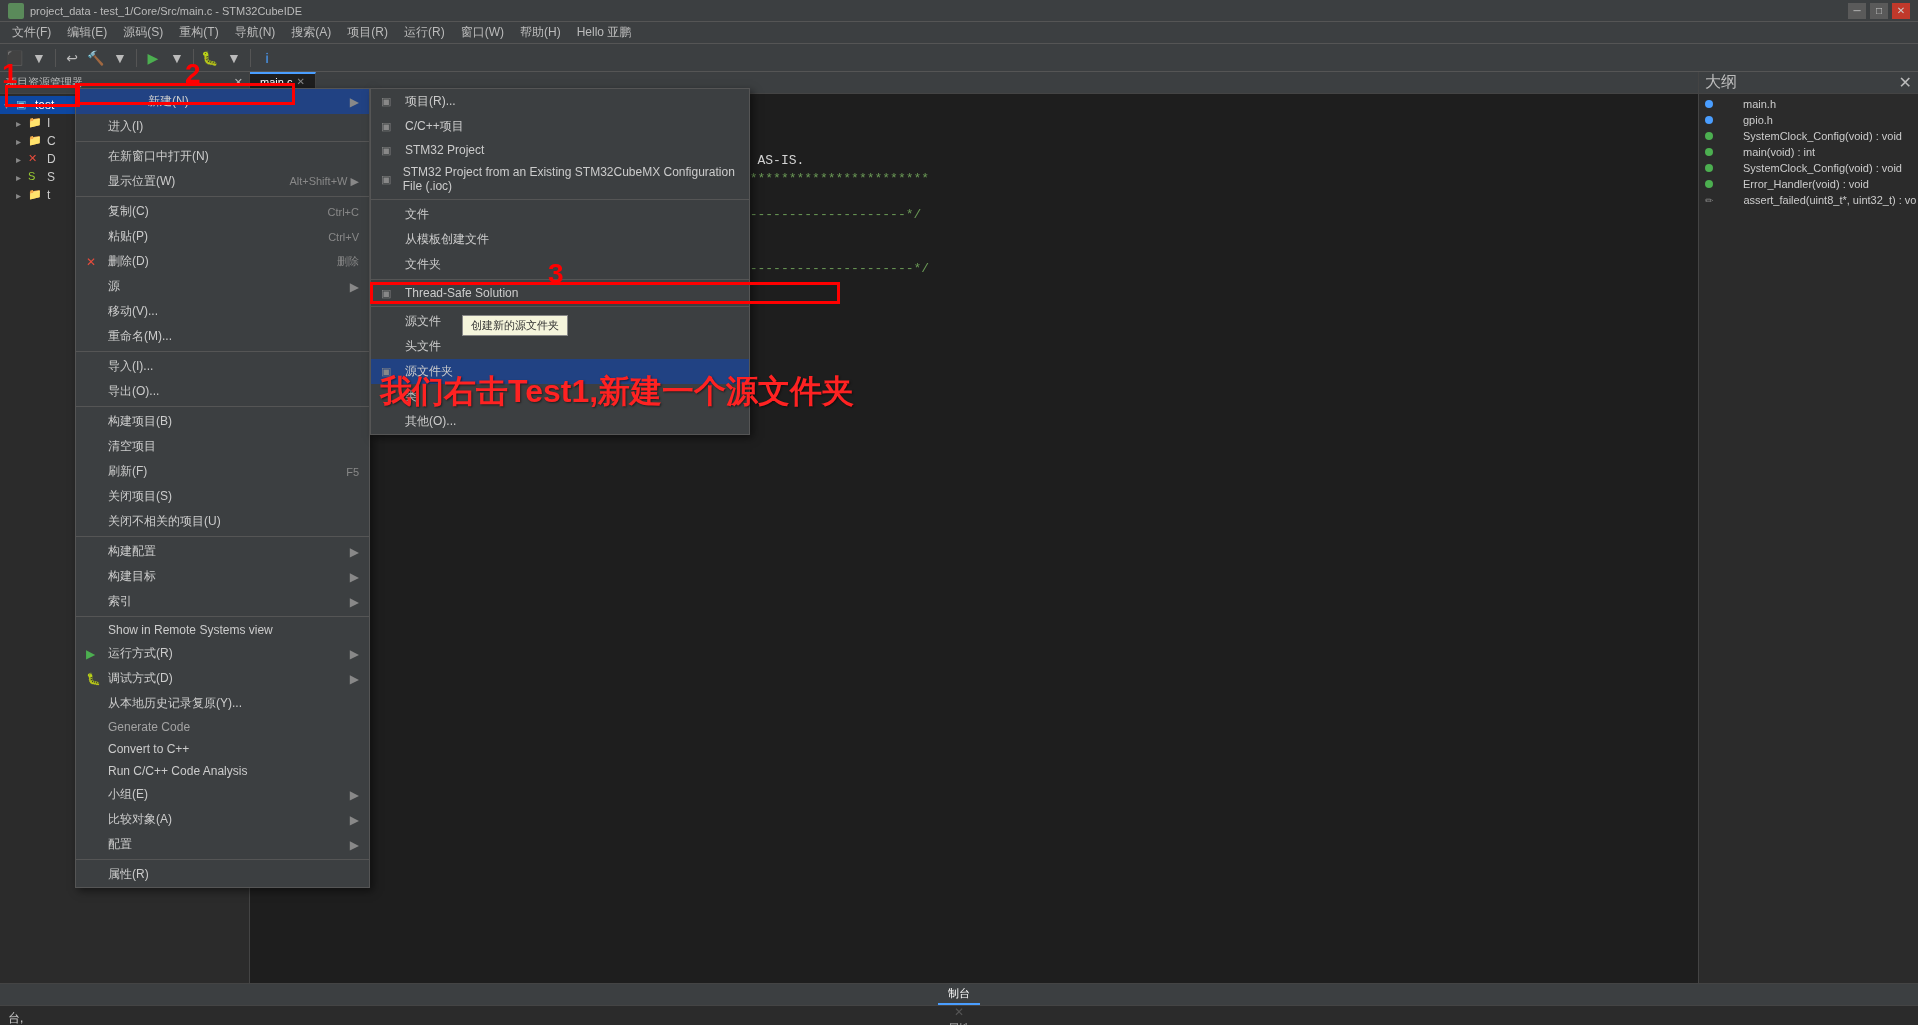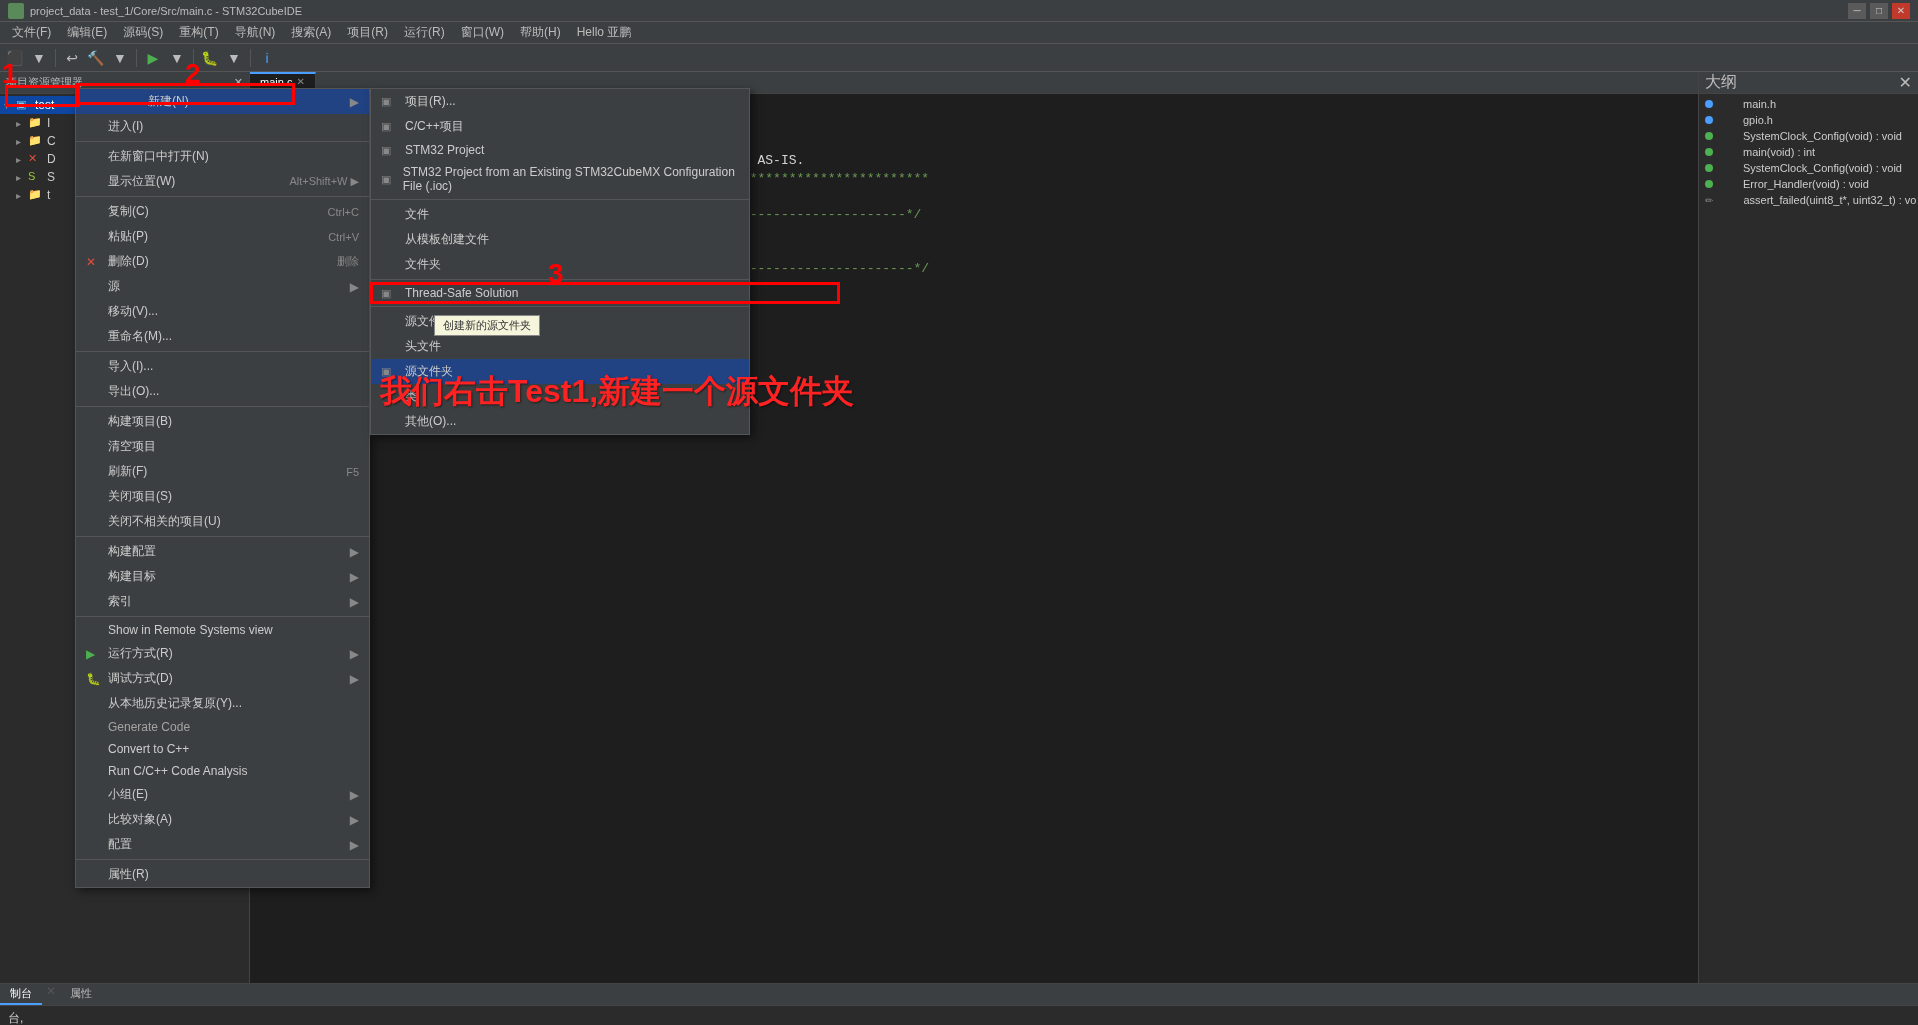--- a/index.html
+++ b/index.html
@@ -232,22 +232,23 @@
       height: 80px;
       background: #2b2b2b;
       border-top: 1px solid #444;
       display: flex;
       flex-direction: column;
     }
     #bottom-tabs {
       height: 22px;
       background: #3c3f41;
       display: flex;
-      align-items: flex-start;
+      align-items: center;
       border-bottom: 1px solid #444;
+      flex-direction: column;
     }
     .bottom-tab {
       padding: 2px 10px;
       font-size: 11px;
       color: #bbb;
       cursor: pointer;
     }
     .bottom-tab.active { color: #fff; border-bottom: 2px solid #4a9eff; }
     #bottom-content {
       flex: 1;
@@ -305,21 +306,21 @@
       cursor: pointer;
     }
     .sub-item.highlighted { background: #214283; }
     .sub-separator { height: 1px; background: #555; margin: 2px 0; }
     .sub-icon { width: 18px; margin-right: 6px; font-size: 11px; color: #888; }
 
     
     #tooltip-source-folder {
       position: absolute;
       top: 315px;
-      left: 434px;
+      left: 462px;
       background: #f5f5dc;
       color: #333;
       border: 1px solid #888;
       padding: 2px 8px;
       font-size: 11px;
       z-index: 200;
       pointer-events: none;
     }
     .annotation-number {
       position: absolute;

